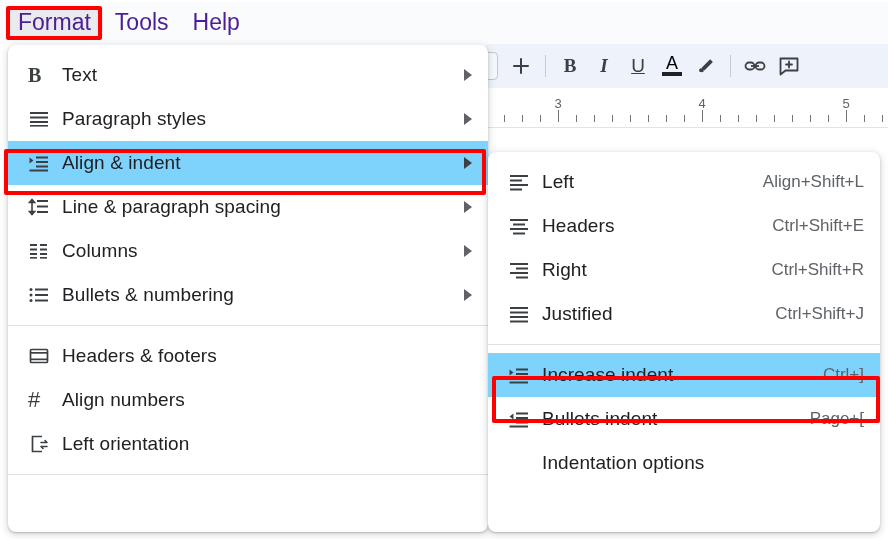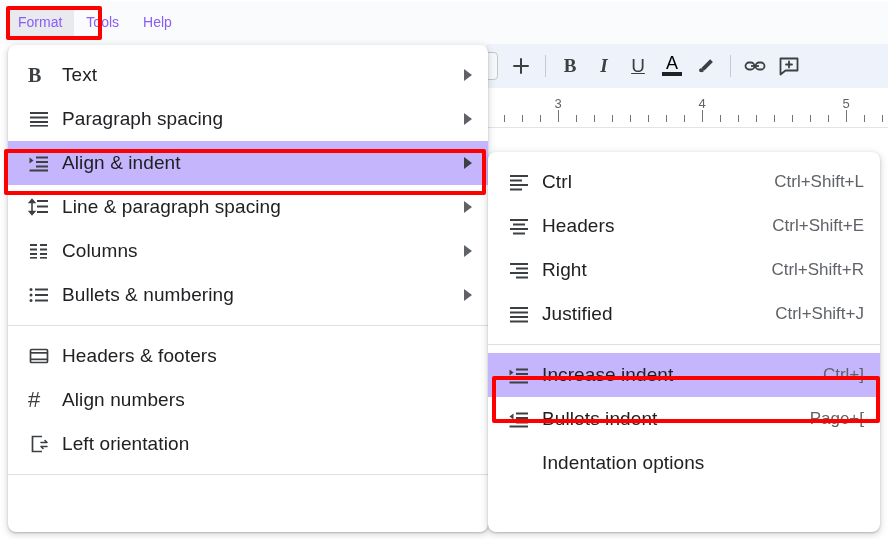--- a/index.html
+++ b/index.html
@@ -19,21 +19,21 @@
   .menubar {
     position: absolute; left: 0; top: 2px; width: 888px; height: 42px;
     background: #f9fbfd;
   }
   .menubar-items {
     position: absolute; left: 6px; top: 5px;
     display: flex; align-items: center; gap: 0px;
     height: 30px;
   }
   .menu-item {
-    font-size: 14px; color: #8b5cf6;
+    font-size: 23px; color: #4c1d95;
     padding: 3px 12px; border-radius: 4px;
     line-height: 26px; white-space: nowrap;
   }
   .menu-item.active { background: #e8eaed; }
 
   
   .toolbar {
     position: absolute; left: 486px; top: 44px; width: 402px; height: 44px;
     background: #eef3fb;
   }
@@ -89,21 +89,21 @@
     border-radius: 8px;
     box-shadow: 0 2px 6px 2px rgba(60,64,67,0.15), 0 1px 2px 0 rgba(60,64,67,0.3);
   }
   #format-menu { left: 8px; top: 45px; width: 480px; height: 487px; }
   #align-submenu { left: 488px; top: 152px; width: 392px; height: 380px; }
 
   .mrow {
     position: relative; display: flex; align-items: center;
     height: 44px; padding: 0 16px 0 20px; cursor: default;
   }
-  .mrow.hl { background: #c4b5fd; }
+  .mrow.hl { background: #7dd3fc; }
   .mrow .licon {
     width: 34px; min-width: 34px; display: flex; align-items: center;
     color: #3c4043;
   }
   .mrow .label {
     flex: 1; font-size: 19px; color: #202124; white-space: nowrap;
     letter-spacing: 0.1px;
   }
   .mrow .accel { font-size: 17px; color: #5f6368; white-space: nowrap; }
   .mrow .arrow {
@@ -234,21 +234,21 @@
 
     <div class="mrow">
       <span class="licon">
         <svg width="22" height="22" viewBox="0 0 22 22">
           <rect x="2" y="4" width="18" height="2" fill="#3c4043"></rect>
           <rect x="2" y="8.5" width="18" height="2" fill="#3c4043"></rect>
           <rect x="2" y="13" width="18" height="2" fill="#3c4043"></rect>
           <rect x="2" y="17" width="18" height="1.6" fill="#3c4043"></rect>
         </svg>
       </span>
-      <span class="label">Paragraph spacing</span>
+      <span class="label">Paragraph styles</span>
       <span class="arrow dim"></span>
     </div>
 
     <div class="mrow hl">
       <span class="licon">
         <svg width="22" height="22" viewBox="0 0 22 22">
           <path d="M1.5 5.5l4 3-4 3z" fill="#3c4043"></path>
           <rect x="8" y="4.5" width="12" height="2" fill="#3c4043"></rect>
           <rect x="8" y="9" width="12" height="2" fill="#3c4043"></rect>
           <rect x="8" y="13.5" width="12" height="2" fill="#3c4043"></rect>
@@ -340,22 +340,22 @@
 
     <div class="mrow">
       <span class="licon">
         <svg width="22" height="22" viewBox="0 0 22 22">
           <rect x="2" y="4" width="18" height="2" fill="#3c4043"></rect>
           <rect x="2" y="8.5" width="12" height="2" fill="#3c4043"></rect>
           <rect x="2" y="13" width="18" height="2" fill="#3c4043"></rect>
           <rect x="2" y="17.5" width="12" height="2" fill="#3c4043"></rect>
         </svg>
       </span>
-      <span class="label">Ctrl</span>
-      <span class="accel">Ctrl+Shift+L</span>
+      <span class="label">Left</span>
+      <span class="accel">Align+Shift+L</span>
     </div>
 
     <div class="mrow">
       <span class="licon">
         <svg width="22" height="22" viewBox="0 0 22 22">
           <rect x="2" y="4" width="18" height="2" fill="#3c4043"></rect>
           <rect x="5" y="8.5" width="12" height="2" fill="#3c4043"></rect>
           <rect x="2" y="13" width="18" height="2" fill="#3c4043"></rect>
           <rect x="5" y="17.5" width="12" height="2" fill="#3c4043"></rect>
         </svg>

